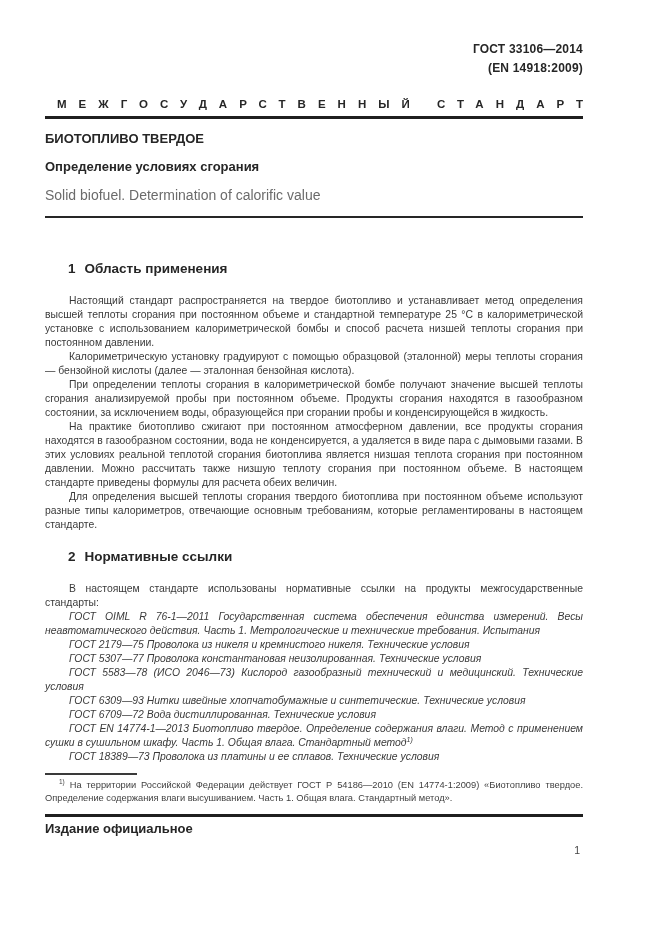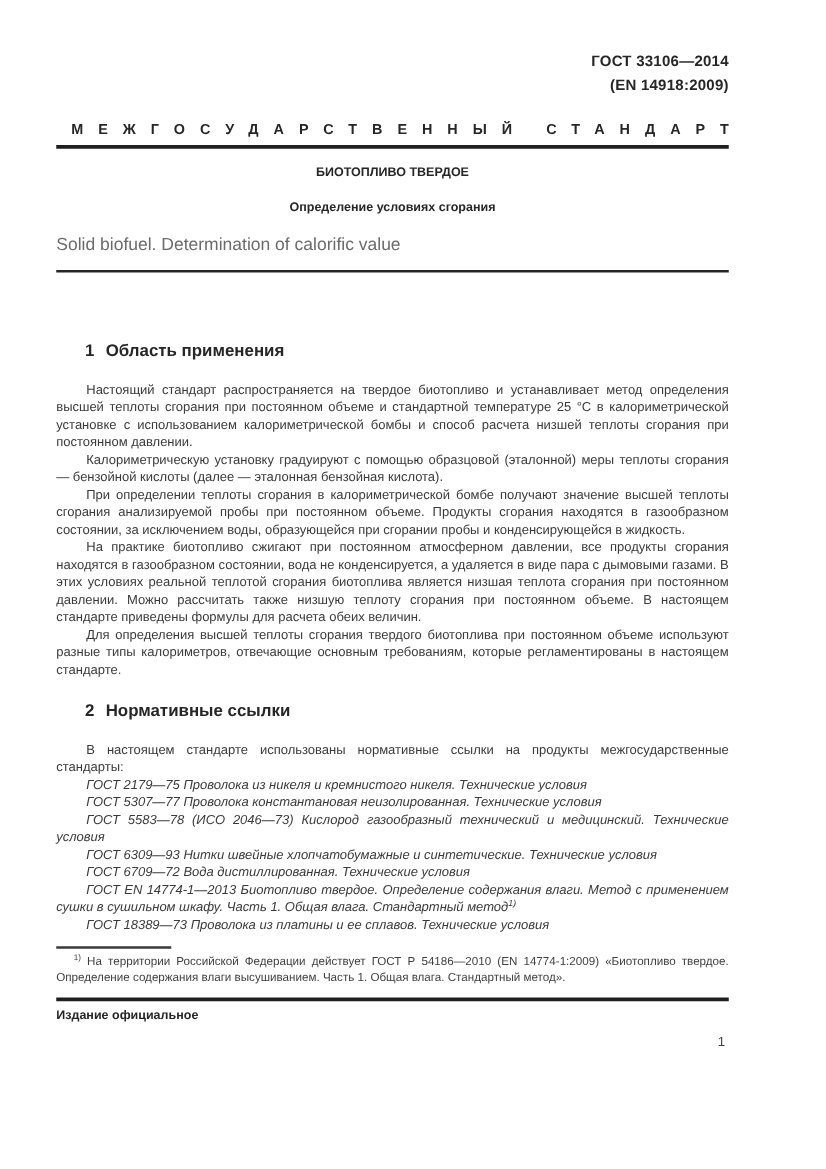--- a/index.html
+++ b/index.html
@@ -21,53 +21,53 @@
     margin-top:19px; display:flex; justify-content:space-between;
     font-weight:700; font-size:11.5px; line-height:14px; color:#262626; white-space:nowrap;
   }
   .standard-type .spread { letter-spacing:12px; margin-right:-12px;padding-left:12px; }
 
   .rule-thick  { margin-top:5px;  height:3px; background:#1f1f1f; }
   .rule-mid    { margin-top:14px; height:2px; background:#262626; }
   .rule-bottom { margin-top:9px;  height:3px; background:#1f1f1f; }
 
   .title-main, .title-sub {
-    margin-top:13px; text-align:center; font-weight:700;
-    font-size:10px; line-height:14px; color:#262626;
+    margin-top:13px; text-align:left; font-weight:700;
+    font-size:13px; line-height:14px; color:#262626;
   }
   .title-sub { margin-top:14px; }
   .title-en  { margin-top:15px; text-align:left; font-size:14px; line-height:13px; color:#6b6b6b; }
 
   .intro-date { margin-top:4px; text-align:right; font-weight:700; font-size:10.5px; line-height:15px; color:#2b2b2b; }
 
   .section-heading {
     margin:0 0 0 23px; font-size:13.5px; line-height:17px;
     font-weight:700; color:#262626;
   }
   .section-heading .num { margin-right:9px; }
-  #section1-heading { margin-top:54px; }
+  #section1-heading { margin-top:42px; }
   #section2-heading { margin-top:16px; }
 
   p.body, p.ref {
     margin:0; font-size:10.4px; line-height:14px;
     text-align:justify; text-indent:24px; color:#3a3a3a;
     hyphens:auto; -webkit-hyphens:auto;
   }
   p.first { margin-top:17px; }
   p.ref { font-style:italic; }
   p.ref sup { font-size:7px; line-height:0; font-style:italic; }
 
   .footnote-rule { margin-top:9px; width:92px; height:2px; background:#3a3a3a; }
   .footnote {
     margin:4px 0 0 0; font-size:9.3px; line-height:13px;
     text-align:justify; text-indent:14px; color:#3f3f3f;
   }
   .footnote sup { font-size:6.5px; line-height:0; }
 
-  .edition { margin-top:5px; font-weight:700; font-size:10px; line-height:14px; color:#262626; }
+  .edition { margin-top:5px; font-weight:700; font-size:13px; line-height:14px; color:#262626; }
   .page-number { margin-top:8px; text-align:right; font-size:10.5px; color:#444; padding-right:3px; }
 </style>
 </head>
 <body>
 
 <div class="page">
 
   <div class="doc-number">
     <div>ГОСТ 33106—2014</div>
     <div>(EN 14918:2009)</div>
@@ -91,20 +91,21 @@
   <p class="body first">Настоящий стандарт распространяется на твердое биотопливо и устанавливает метод определения высшей теплоты сгорания при постоянном объеме и стандартной температуре 25 °С в калориметрической установке с использованием калориметрической бомбы и способ расчета низшей теплоты сгорания при постоянном давлении.</p>
   <p class="body">Калориметрическую установку градуируют с помощью образцовой (эталонной) меры теплоты сгорания — бензойной кислоты (далее — эталонная бензойная кислота).</p>
   <p class="body">При определении теплоты сгорания в калориметрической бомбе получают значение высшей теплоты сгорания анализируемой пробы при постоянном объеме. Продукты сгорания находятся в газообразном состоянии, за исключением воды, образующейся при сгорании пробы и конденсирующейся в жидкость.</p>
   <p class="body">На практике биотопливо сжигают при постоянном атмосферном давлении, все продукты сгорания находятся в газообразном состоянии, вода не конденсируется, а удаляется в виде пара с дымовыми газами. В этих условиях реальной теплотой сгорания биотоплива является низшая теплота сгорания при постоянном давлении. Можно рассчитать также низшую теплоту сгорания при постоянном объеме. В настоящем стандарте приведены формулы для расчета обеих величин.</p>
   <p class="body">Для определения высшей теплоты сгорания твердого биотоплива при постоянном объеме используют разные типы калориметров, отвечающие основным требованиям, которые регламентированы в настоящем стандарте.</p>
 
   <h2 class="section-heading" id="section2-heading"><span class="num">2</span><span>Нормативные ссылки</span></h2>
 
   <p class="body first">В настоящем стандарте использованы нормативные ссылки на продукты межгосударственные стандарты:</p>
 
+  <p class="ref"><span>ГОСТ OIML R 76-1—2011 Государственная система обеспечения единства измерений. Весы неавтоматического действия. Часть 1. Метрологические и технические требования. Испытания</span></p>
   <p class="ref"><span>ГОСТ 2179—75 Проволока из никеля и кремнистого никеля. Технические условия</span></p>
   <p class="ref"><span>ГОСТ 5307—77 Проволока константановая неизолированная. Технические условия</span></p>
   <p class="ref"><span>ГОСТ 5583—78 (ИСО 2046—73)  Кислород газообразный технический и медицинский. Технические условия</span></p>
   <p class="ref"><span>ГОСТ 6309—93 Нитки швейные хлопчатобумажные и синтетические. Технические условия</span></p>
   <p class="ref"><span>ГОСТ 6709—72 Вода дистиллированная. Технические условия</span></p>
   <p class="ref"><span>ГОСТ EN 14774-1—2013 Биотопливо твердое. Определение содержания влаги. Метод с применением сушки в сушильном шкафу. Часть 1. Общая влага. Стандартный метод</span><sup>1)</sup></p>
   <p class="ref"><span>ГОСТ 18389—73 Проволока из платины и ее сплавов. Технические условия</span></p>
 
   <div class="footnote-rule"></div>
   <p class="footnote"><sup>1)</sup><span> На территории Российской Федерации действует ГОСТ Р 54186—2010 (EN 14774-1:2009) «Биотопливо твердое. Определение содержания влаги высушиванием. Часть 1. Общая влага. Стандартный метод».</span></p>

